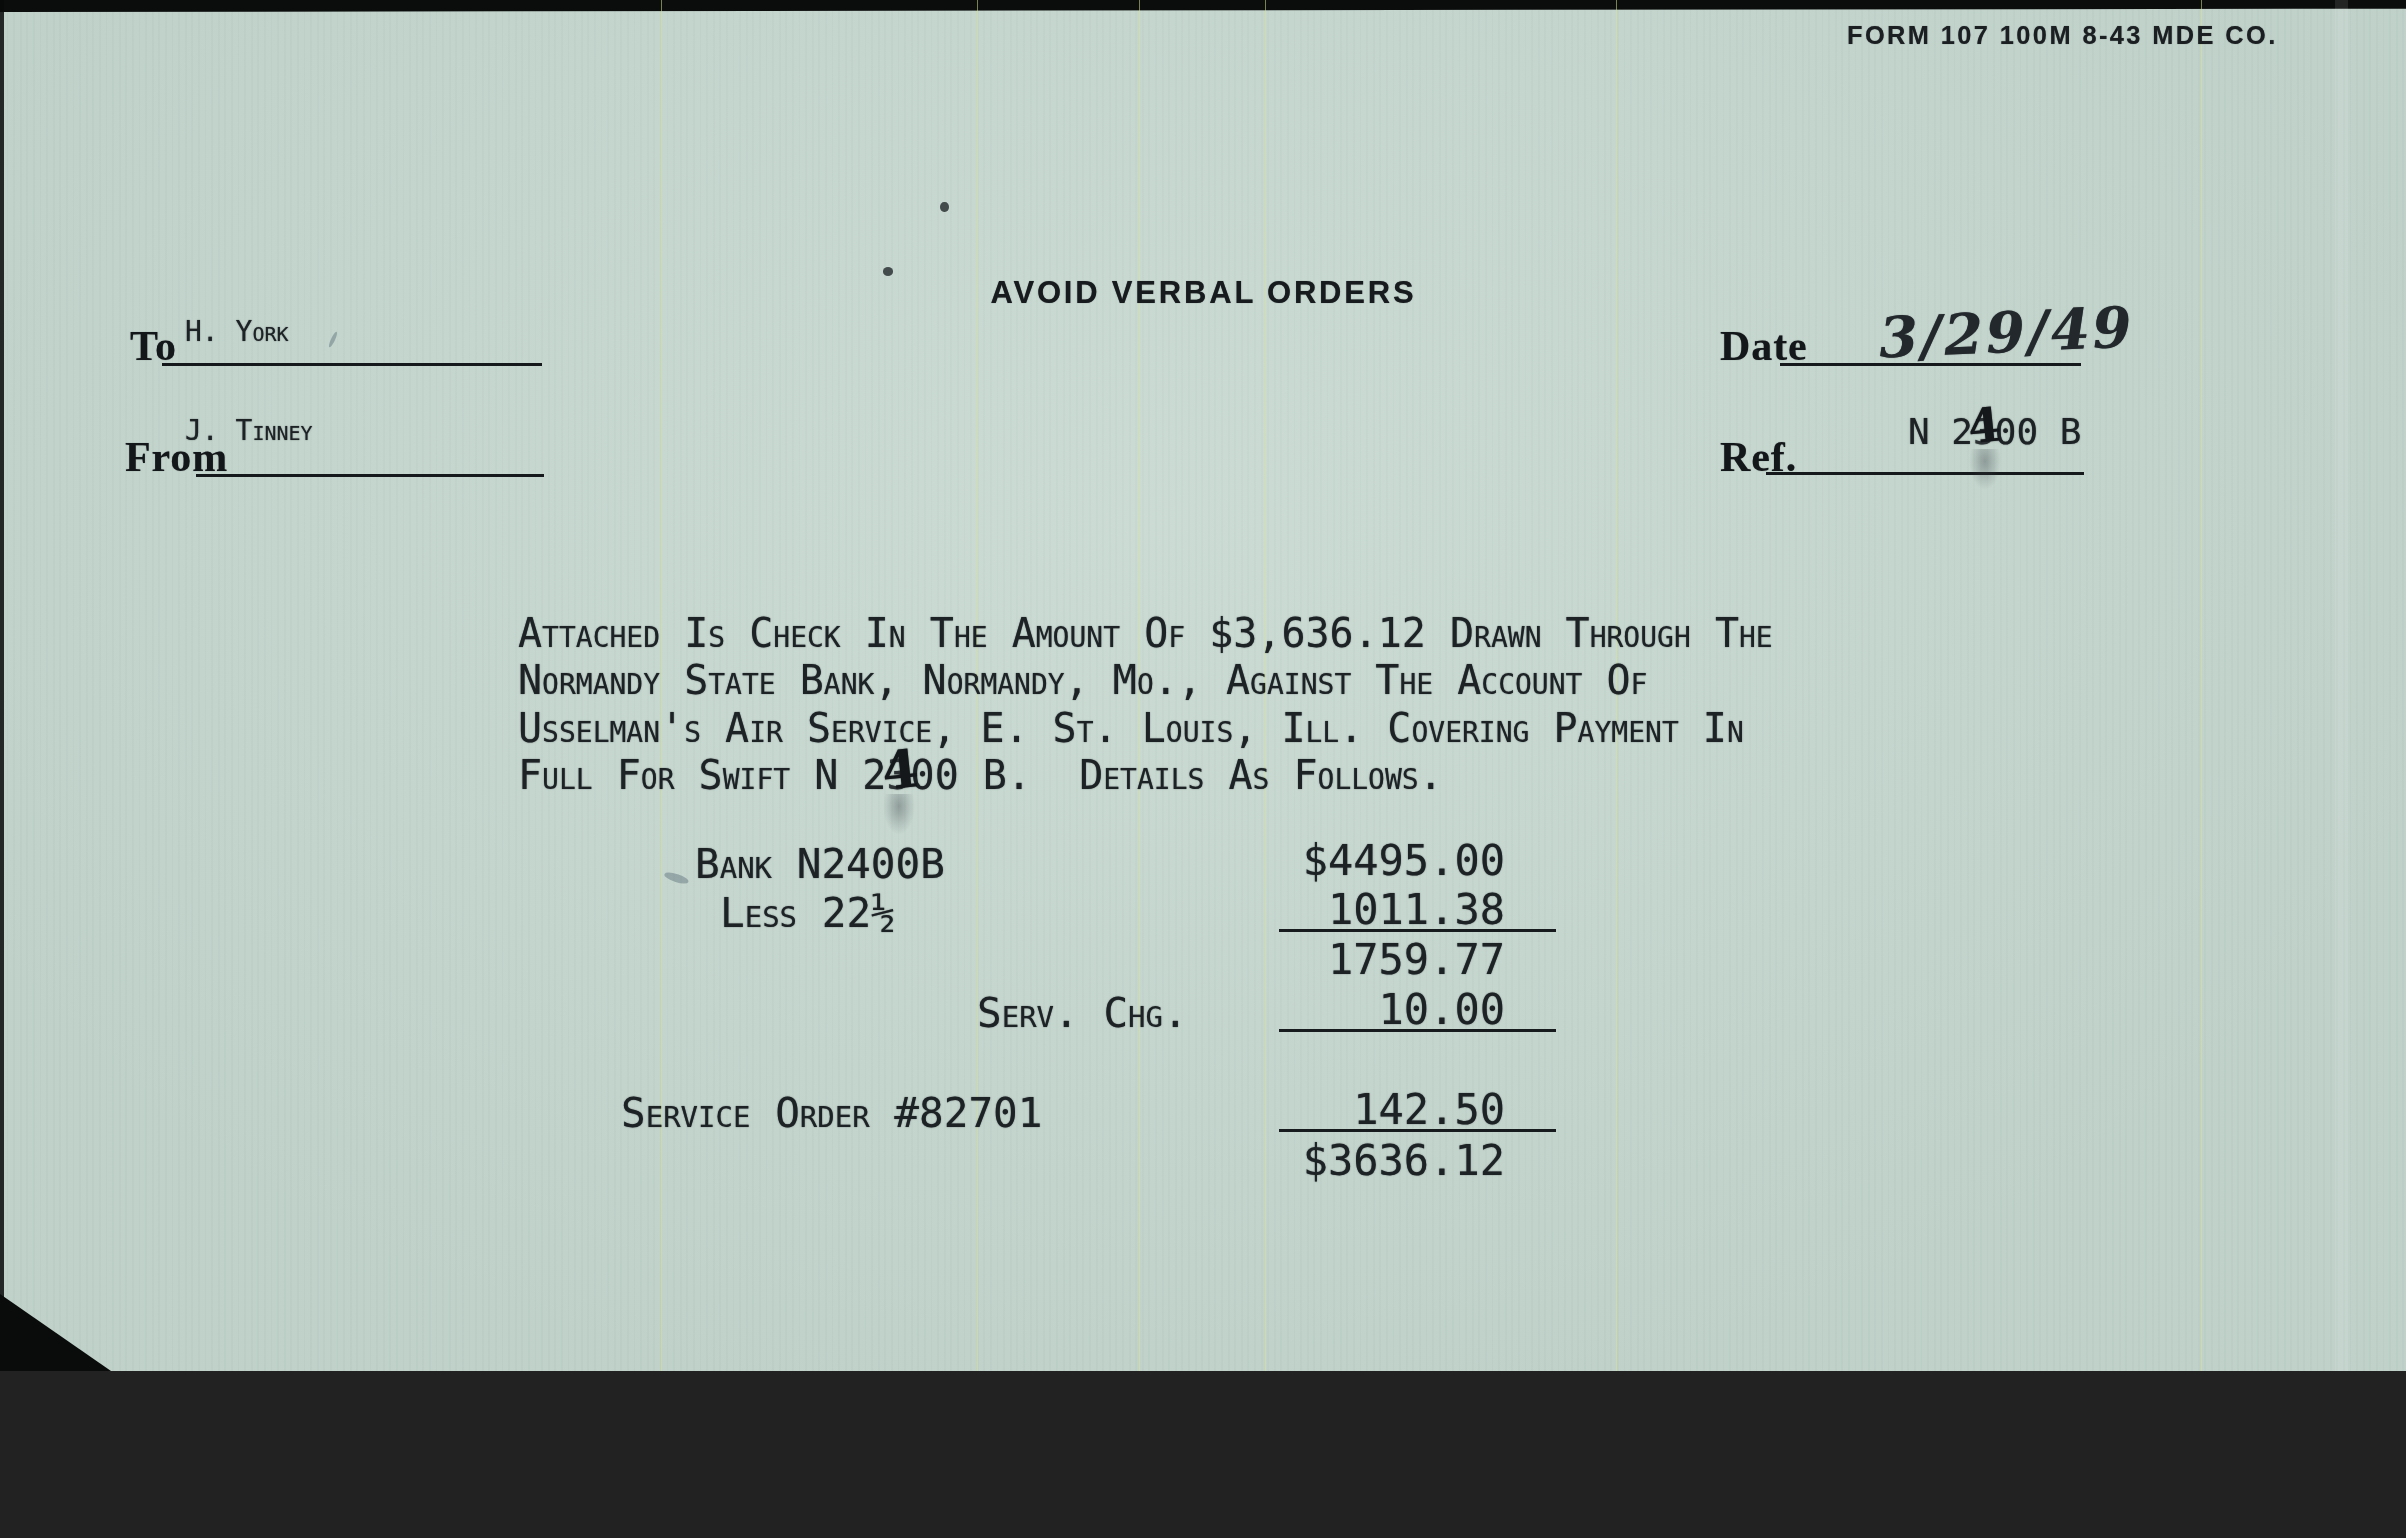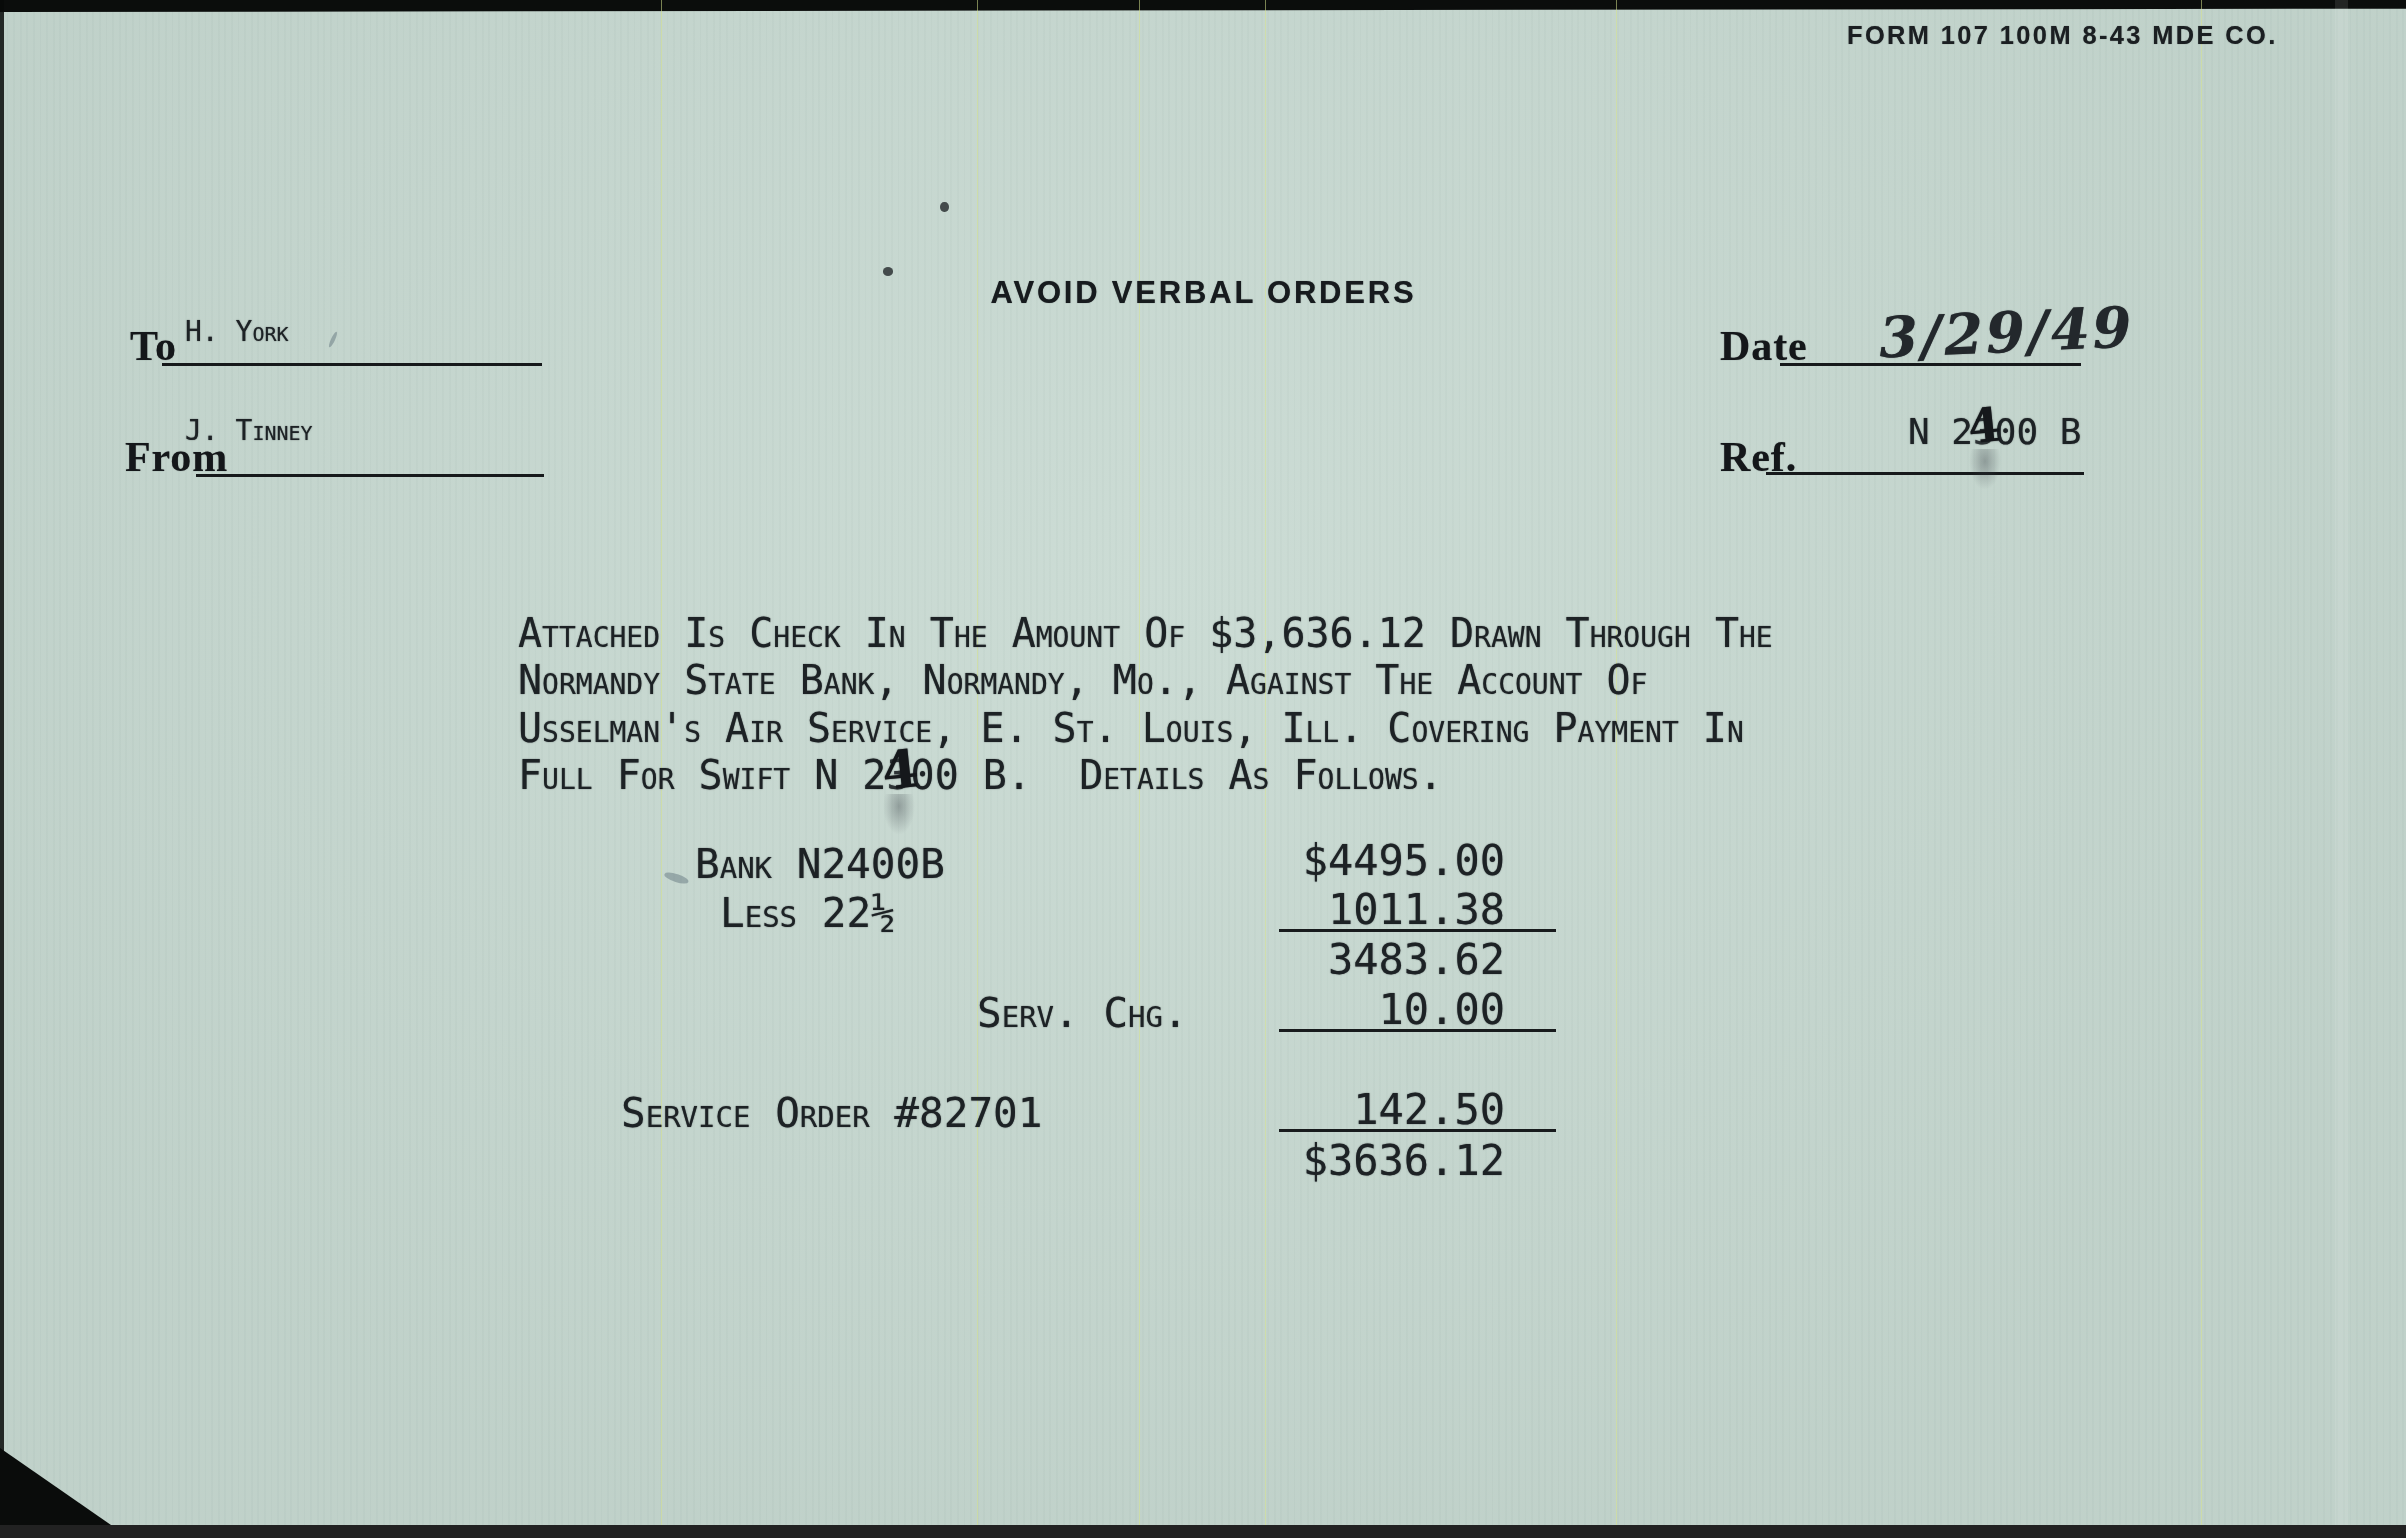--- a/index.html
+++ b/index.html
@@ -1,18 +1,18 @@
 <!DOCTYPE html>
 <html style="font-size:15px"><head>
 <meta charset="utf-8">
 <style>
   html,body{margin:0;padding:0;background:#222;}
   .page{
     position:relative;
-    width:2407px;height:1525px;
+    width:2407px;height:1371px;
     overflow:hidden;
     background:
       radial-gradient(ellipse at 48% 38%, rgba(255,255,255,0.10), rgba(0,0,0,0.03) 75%),
       repeating-linear-gradient(90deg, rgba(80,110,100,0.035) 0 1.9px, rgba(0,0,0,0) 1.9px 6.6px),
       #c6d8d0;
     font-family:"Liberation Sans", sans-serif;
   }
   
   .edge-top{position:absolute;left:0;top:0;width:100%;height:12.2px;background:#0b0d0c;transform-origin:left top;transform:rotate(-0.08deg);}
   .edge-left{position:absolute;left:0;top:0;width:3.8px;height:100%;background:rgba(8,10,9,0.85);}
@@ -141,21 +141,21 @@
 
   <div class="srow" style="top:836px">
     <span class="typed slabel lbl-r1">Bank N2400B</span>
     <div class="typed samount">$4495.00</div>
   </div>
   <div class="srow" style="top:885px">
     <span class="typed slabel lbl-r2">Less 22½</span>
     <div class="typed samount rule">1011.38</div>
   </div>
   <div class="srow" style="top:935px">
-    <div class="typed samount">3483.62</div>
+    <div class="typed samount">1759.77</div>
   </div>
   <div class="srow" style="top:985px">
     <span class="typed slabel lbl-r4">Serv. Chg.</span>
     <div class="typed samount rule">10.00</div>
   </div>
   <div class="srow" style="top:1085px">
     <span class="typed slabel lbl-r6">Service Order #82701</span>
     <div class="typed samount rule">142.50</div>
   </div>
   <div class="srow" style="top:1136px">

